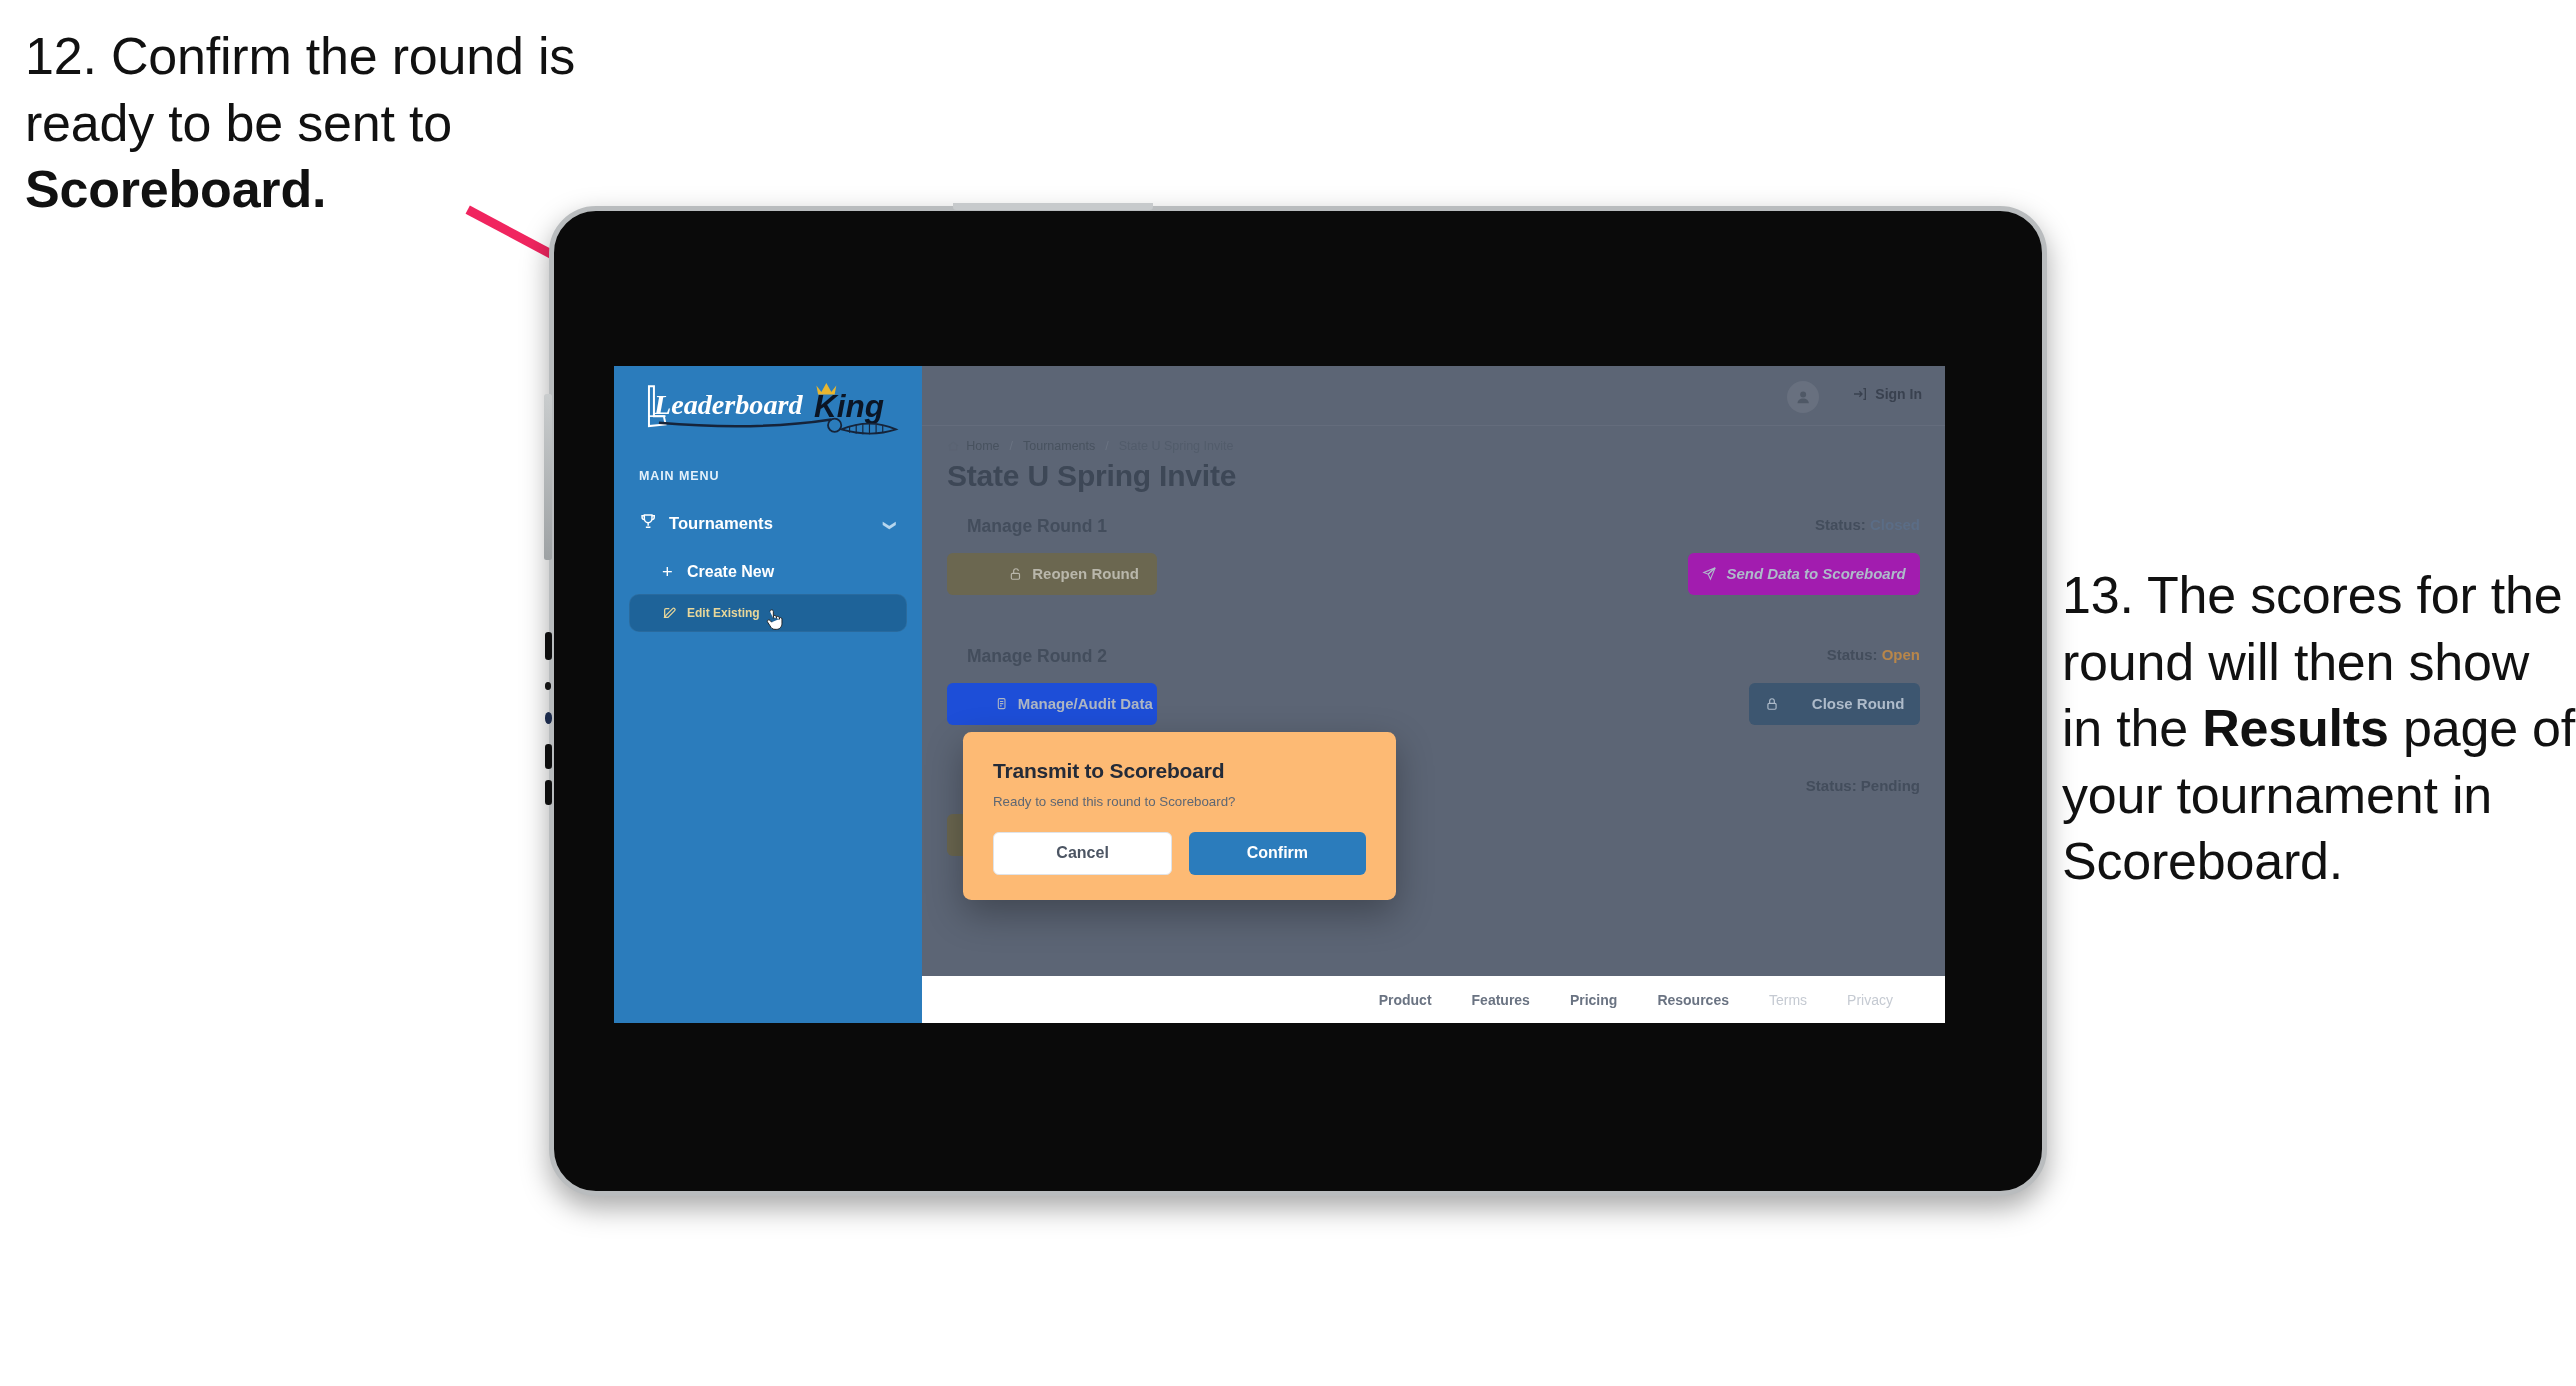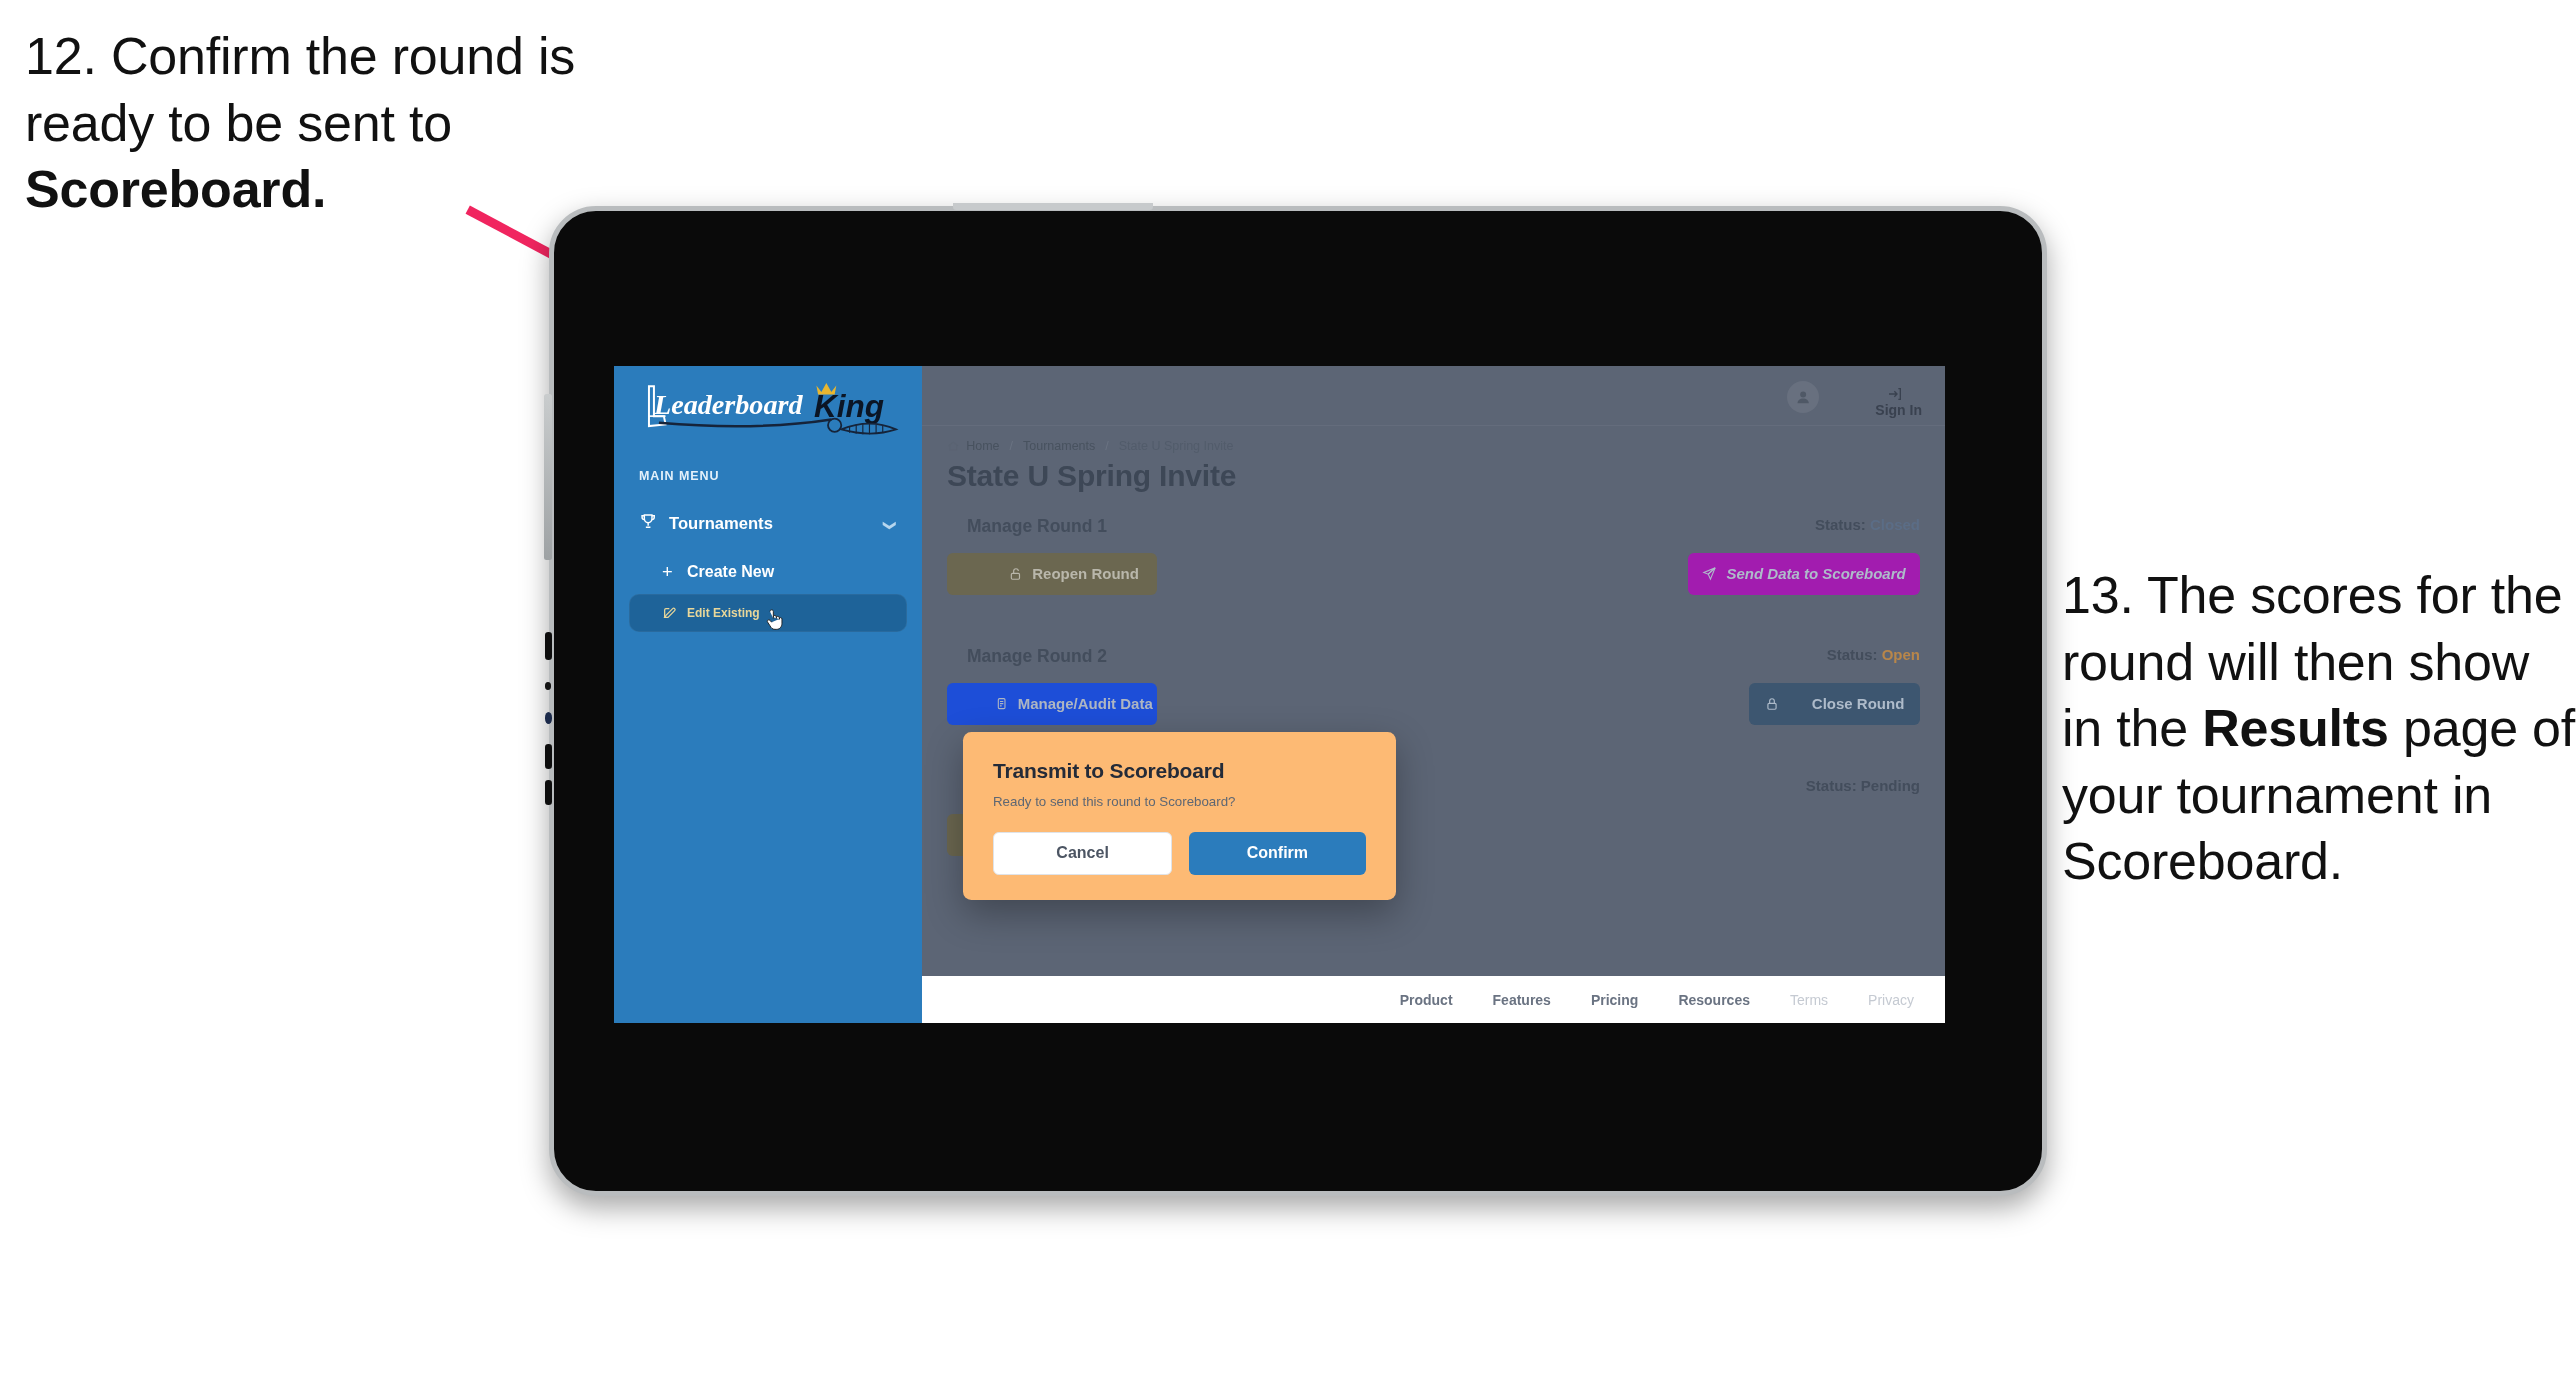--- a/index.html
+++ b/index.html
@@ -96,21 +96,21 @@
   #cursor { position: absolute; left: 151px; top: 243px; width: 18.3px; height: 21.6px; }
 
   
   #main { position: absolute; left: 308px; top: 0; width: 1023px; height: 657px; }
   #topbar { position: absolute; left:0; top:0; width:1023px; height:60px;
             border-bottom: 0.8px solid rgba(255,255,255,0.05); }
   #avatar { position:absolute; right:126px; top:15px; width:32px; height:32px;
             border-radius:50%; background:#68707f; display:flex; align-items:center;
             justify-content:center; }
   #signin { position:absolute; right:23px; top:20px; display:flex; align-items:center;
-            color:#39414f; font-size:14px; font-weight:700;flex-direction:column; }
+            color:#39414f; font-size:14px; font-weight:700; }
   #signin .si-ico { margin-right:7.5px; display:flex; }
 
   #breadcrumb { position:absolute; left:25px; top:73px; display:flex; align-items:center;
                 font-size:12.5px; color:#4a5464; }
   #breadcrumb .crumb { color:#48525f; }
   #breadcrumb .crumb.last { color:#525c6b; }
   #breadcrumb .sep { margin:0 10px; color:#6a7382; }
   #breadcrumb .home-ico { margin-right:6.7px; display:flex; }
 
   #page-title { position:absolute; left:25px; top:93px; font-size:30px; font-weight:700;
@@ -134,21 +134,21 @@
   .btn-left { left:0; width:210px;padding-left:44px; }
   .btn-right { right:0; }
   .btn-olive { background:#6b6750; color:#b9b7ab; }
   .btn-steel { background:#a21caf; color:#aebbca; width:232px;font-style:italic; }
   .btn-ghost { background:#1d4ed8; color:#aeb6c2; }
   .btn-ghost-dark { background:#3d5670; color:#aebbca; width:171px;gap:24px; }
 
   #footer {
     position:absolute; left:308px; bottom:0; width:1023px; height:47px;
     background:#ffffff; display:flex; align-items:center; justify-content:flex-end;
-    padding-right:31px;
+    padding-right:52px;
   }
   #footer .flink { margin-left:40px; font-size:14px; font-weight:700; color:#6a7382; }
   #footer .flink.dim { color:#c5cad2; font-weight:400; }
 
   
   #modal {
     position:absolute; left:349px; top:366px; width:433px;
     background:#fdba74; border-radius:8.3px; padding:27px 30px 25px 30px;
     box-shadow: 0 13.3px 37px rgba(0,0,0,0.30);
   }

